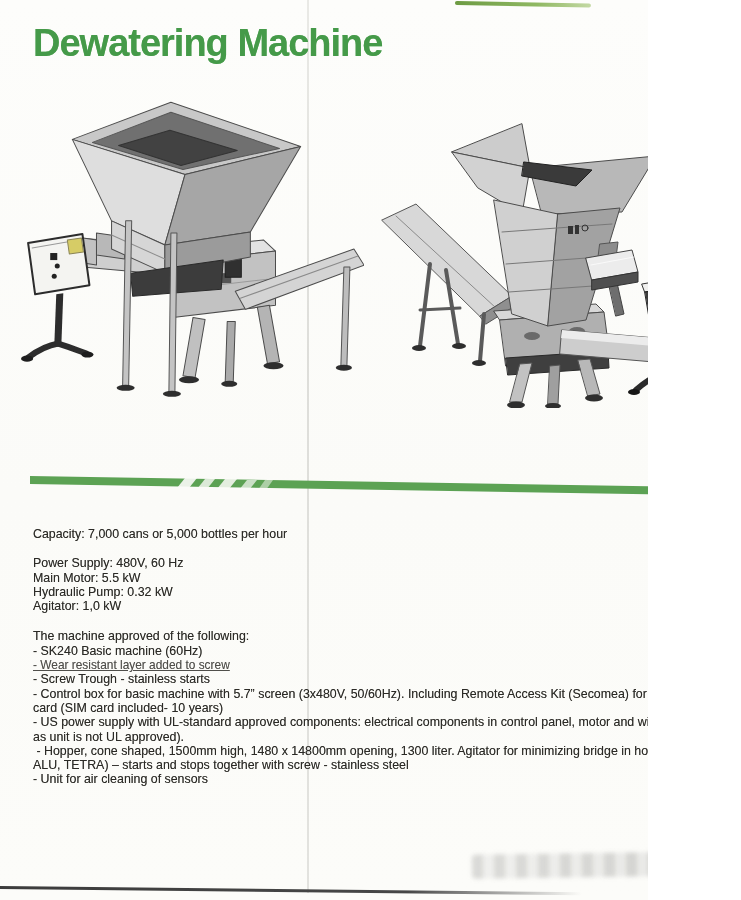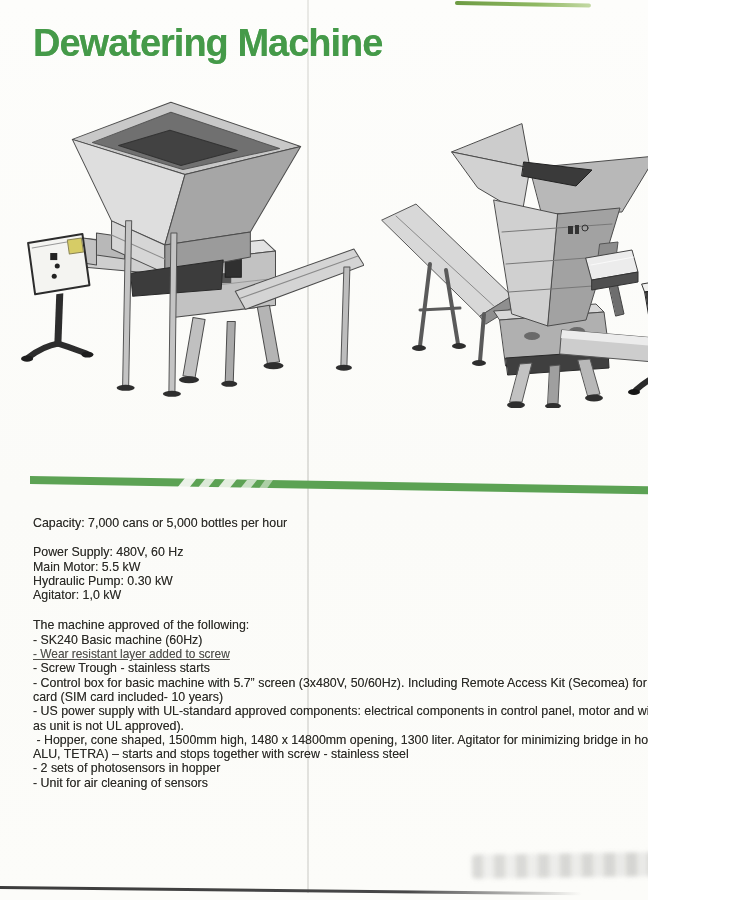--- a/index.html
+++ b/index.html
@@ -26,21 +26,21 @@
     color:#459a49;text-shadow:0 0 .6px rgba(69,154,73,.7);
     font-family:"Liberation Sans",sans-serif;
   }
   .illustration{position:absolute;}
   .illy-left{left:12px;top:92px;}
   .illy-right{left:372px;top:118px;}
   
   .divider{position:absolute;left:25px;top:470px;width:692px;height:28px;}
   
   .specs{
-    position:absolute;left:33px;top:516px;width:702px;
+    position:absolute;left:33px;top:527px;width:702px;
     font-size:12.4px;line-height:14.3px;color:#2b2a26;
     text-shadow:0 0 .5px rgba(45,45,40,.5);
   }
   .specs .gap-s{height:15px;}
   .specs .gap-m{height:16px;}
   .specs div{white-space:pre-wrap;}
   .specs .faded-line{opacity:.82;font-size:11.9px;text-decoration:underline;}
   
   .ghost-smudge{
     position:absolute;left:472px;top:853px;width:248px;height:24px;
@@ -229,30 +229,29 @@
       <polygon points="222,10 232,10 224,20 214,20" fill="#fbfbf8" opacity=".7"></polygon>
       <polygon points="240,10 248,10 241,20 233,20" fill="#fbfbf8" opacity=".5"></polygon>
     </svg>
   </div>
 
   <div class="specs">
     <div>Capacity: 7,000 cans or 5,000 bottles per hour</div>
     <div class="gap-s"></div>
     <div>Power Supply: 480V, 60 Hz</div>
     <div>Main Motor: 5.5 kW</div>
-    <div>Hydraulic Pump: 0.30 kW</div>
+    <div>Hydraulic Pump: 0.32 kW</div>
     <div>Agitator: 1,0 kW</div>
     <div class="gap-m"></div>
     <div>The machine approved of the following:</div>
     <div>- SK240 Basic machine (60Hz)</div>
     <div class="faded-line">- Wear resistant layer added to screw</div>
     <div>- Screw Trough - stainless starts</div>
     <div>- Control box for basic machine with 5.7” screen (3x480V, 50/60Hz). Including Remote Access Kit (Secomea) for LAN and SIM card (SIM card included- 10 years)</div>
     <div>- US power supply with UL-standard approved components: electrical components in control panel, motor and wires (machine as unit is not UL approved).</div>
     <div> - Hopper, cone shaped, 1500mm high, 1480 x 14800mm opening, 1300 liter. Agitator for minimizing bridge in hopper (PET, ALU, TETRA) – starts and stops together with screw - stainless steel</div>
-    <div>- 2 sets of photosensors in hopper</div>
     <div>- Unit for air cleaning of sensors</div>
   </div>
 
   <div class="ghost-smudge"></div>
   <div class="scan-edge"></div>
 
 </div>
 
 </body></html>

